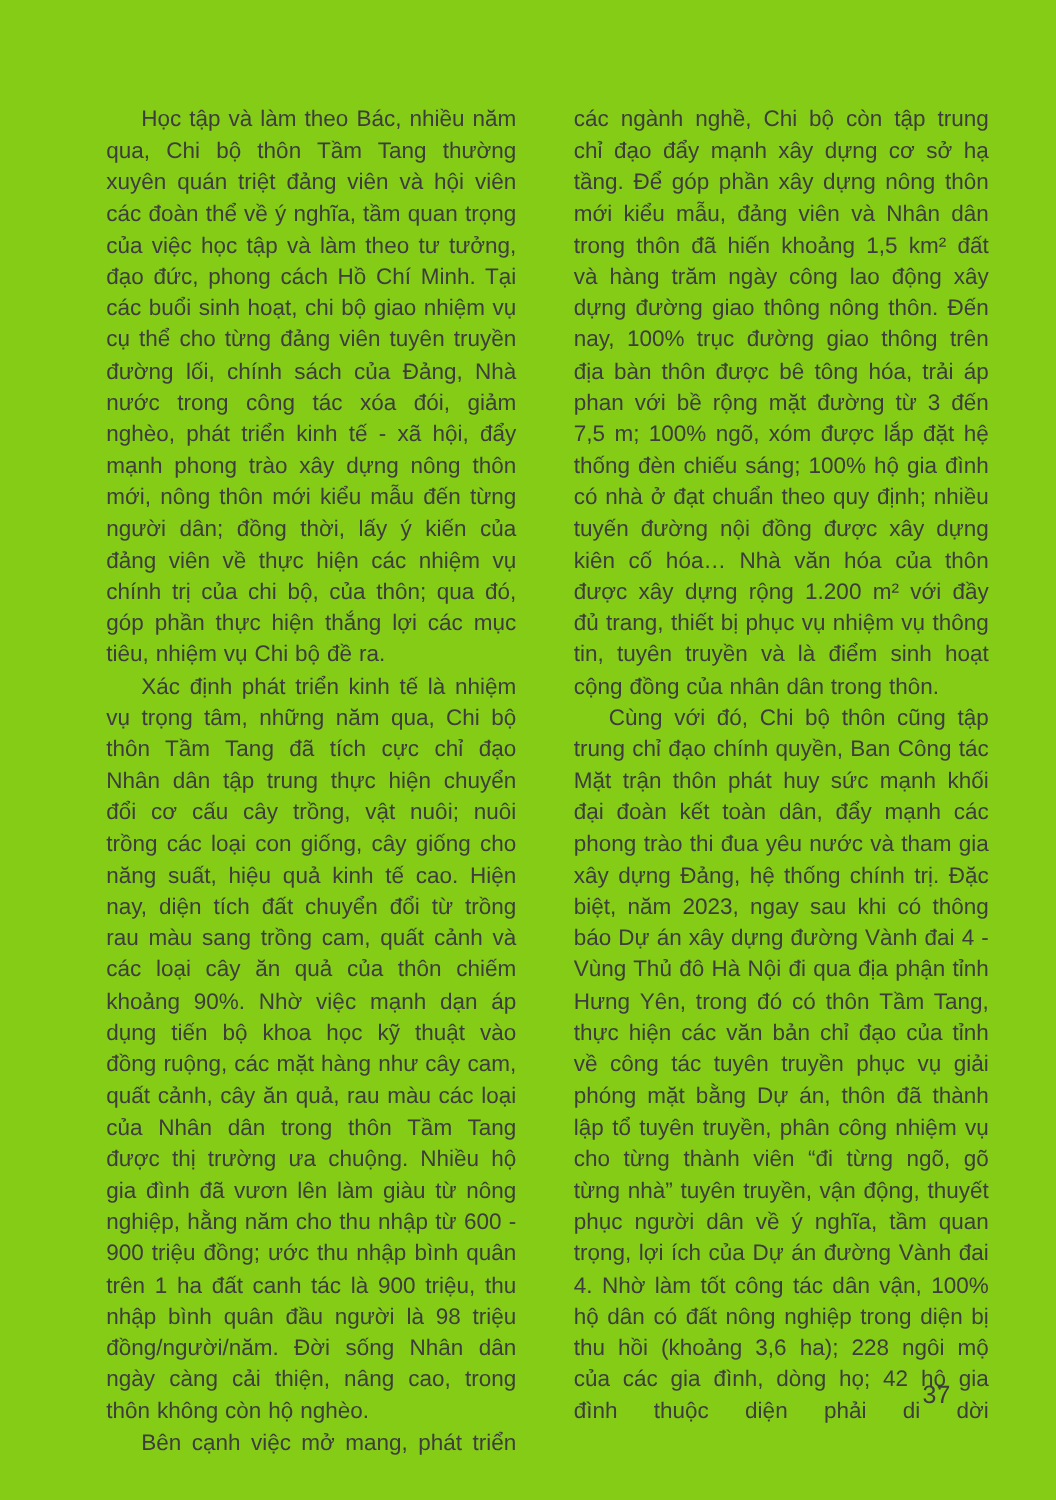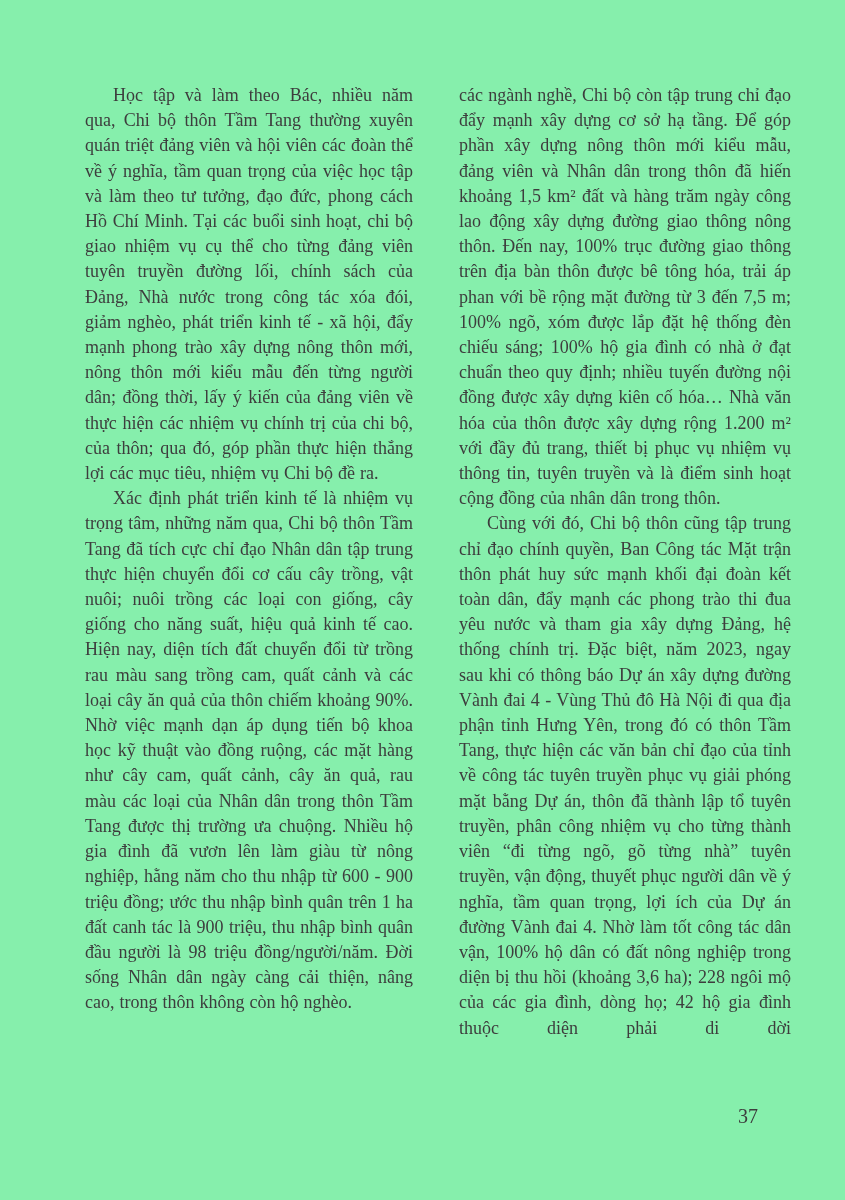--- a/index.html
+++ b/index.html
@@ -10,22 +10,21 @@
   body {
     position: relative;
     width: 845px;
     height: 1200px;
     overflow: hidden;
     font-family: "Liberation Sans", sans-serif;
   }
   .page {
     position: absolute;
     inset: 0;
-    background: #86efac;
-    font-family: Liberation Serif, serif;
+    background: #84cc16;
   }
   .columns {
     position: absolute;
     left: 85px;
     top: 83px;
     width: 679px;
     display: flex;
     gap: 19px;
   }
   .col {
@@ -57,20 +56,21 @@
   }
 </style>
 </head>
 <body>
 
 <div class="page">
   <div class="columns">
     <div class="col col-left">
         <p class="para indent">Học tập và làm theo Bác, nhiều năm qua, Chi bộ thôn Tầm Tang thường xuyên quán triệt đảng viên và hội viên các đoàn thể về ý nghĩa, tầm quan trọng của việc học tập và làm theo tư tưởng, đạo đức, phong cách Hồ Chí Minh. Tại các buổi sinh hoạt, chi bộ giao nhiệm vụ cụ thể cho từng đảng viên tuyên truyền đường lối, chính sách của Đảng, Nhà nước trong công tác xóa đói, giảm nghèo, phát triển kinh tế - xã hội, đẩy mạnh phong trào xây dựng nông thôn mới, nông thôn mới kiểu mẫu đến từng người dân; đồng thời, lấy ý kiến của đảng viên về thực hiện các nhiệm vụ chính trị của chi bộ, của thôn; qua đó, góp phần thực hiện thắng lợi các mục tiêu, nhiệm vụ Chi bộ đề ra.</p>
         <p class="para indent">Xác định phát triển kinh tế là nhiệm vụ trọng tâm, những năm qua, Chi bộ thôn Tầm Tang đã tích cực chỉ đạo Nhân dân tập trung thực hiện chuyển đổi cơ cấu cây trồng, vật nuôi; nuôi trồng các loại con giống, cây giống cho năng suất, hiệu quả kinh tế cao. Hiện nay, diện tích đất chuyển đổi từ trồng rau màu sang trồng cam, quất cảnh và các loại cây ăn quả của thôn chiếm khoảng 90%. Nhờ việc mạnh dạn áp dụng tiến bộ khoa học kỹ thuật vào đồng ruộng, các mặt hàng như cây cam, quất cảnh, cây ăn quả, rau màu các loại của Nhân dân trong thôn Tầm Tang được thị trường ưa chuộng. Nhiều hộ gia đình đã vươn lên làm giàu từ nông nghiệp, hằng năm cho thu nhập từ 600 - 900 triệu đồng; ước thu nhập bình quân trên 1 ha đất canh tác là 900 triệu, thu nhập bình quân đầu người là 98 triệu đồng/người/năm. Đời sống Nhân dân ngày càng cải thiện, nâng cao, trong thôn không còn hộ nghèo.</p>
+        <p class="para indent jlast">Bên cạnh việc mở mang, phát triển</p>
       </div>
     <div class="col col-right">
         <p class="para">các ngành nghề, Chi bộ còn tập trung chỉ đạo đẩy mạnh xây dựng cơ sở hạ tầng. Để góp phần xây dựng nông thôn mới kiểu mẫu, đảng viên và Nhân dân trong thôn đã hiến khoảng 1,5 km² đất và hàng trăm ngày công lao động xây dựng đường giao thông nông thôn. Đến nay, 100% trục đường giao thông trên địa bàn thôn được bê tông hóa, trải áp phan với bề rộng mặt đường từ 3 đến 7,5 m; 100% ngõ, xóm được lắp đặt hệ thống đèn chiếu sáng; 100% hộ gia đình có nhà ở đạt chuẩn theo quy định; nhiều tuyến đường nội đồng được xây dựng kiên cố hóa… Nhà văn hóa của thôn được xây dựng rộng 1.200 m² với đầy đủ trang, thiết bị phục vụ nhiệm vụ thông tin, tuyên truyền và là điểm sinh hoạt cộng đồng của nhân dân trong thôn.</p>
         <p class="para indent jlast">Cùng với đó, Chi bộ thôn cũng tập trung chỉ đạo chính quyền, Ban Công tác Mặt trận thôn phát huy sức mạnh khối đại đoàn kết toàn dân, đẩy mạnh các phong trào thi đua yêu nước và tham gia xây dựng Đảng, hệ thống chính trị. Đặc biệt, năm 2023, ngay sau khi có thông báo Dự án xây dựng đường Vành đai 4 - Vùng Thủ đô Hà Nội đi qua địa phận tỉnh Hưng Yên, trong đó có thôn Tầm Tang, thực hiện các văn bản chỉ đạo của tỉnh về công tác tuyên truyền phục vụ giải phóng mặt bằng Dự án, thôn đã thành lập tổ tuyên truyền, phân công nhiệm vụ cho từng thành viên “đi từng ngõ, gõ từng nhà” tuyên truyền, vận động, thuyết phục người dân về ý nghĩa, tầm quan trọng, lợi ích của Dự án đường Vành đai 4. Nhờ làm tốt công tác dân vận, 100% hộ dân có đất nông nghiệp trong diện bị thu hồi (khoảng 3,6 ha); 228 ngôi mộ của các gia đình, dòng họ; 42 hộ gia đình thuộc diện phải di dời</p>
       </div>
   </div>
   <div class="page-number">37</div>
 </div>
 
 </body></html>

